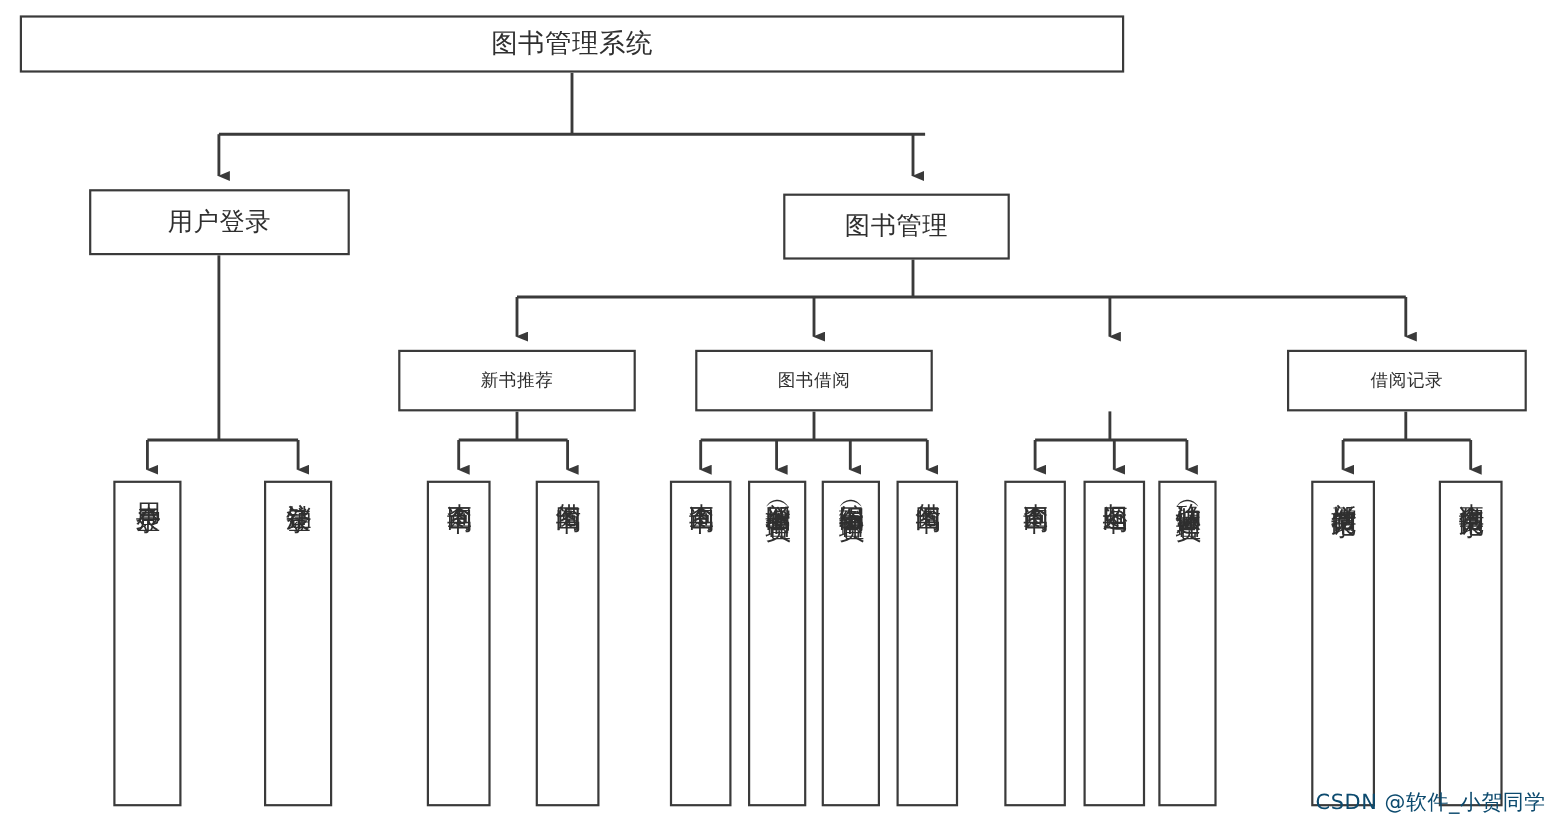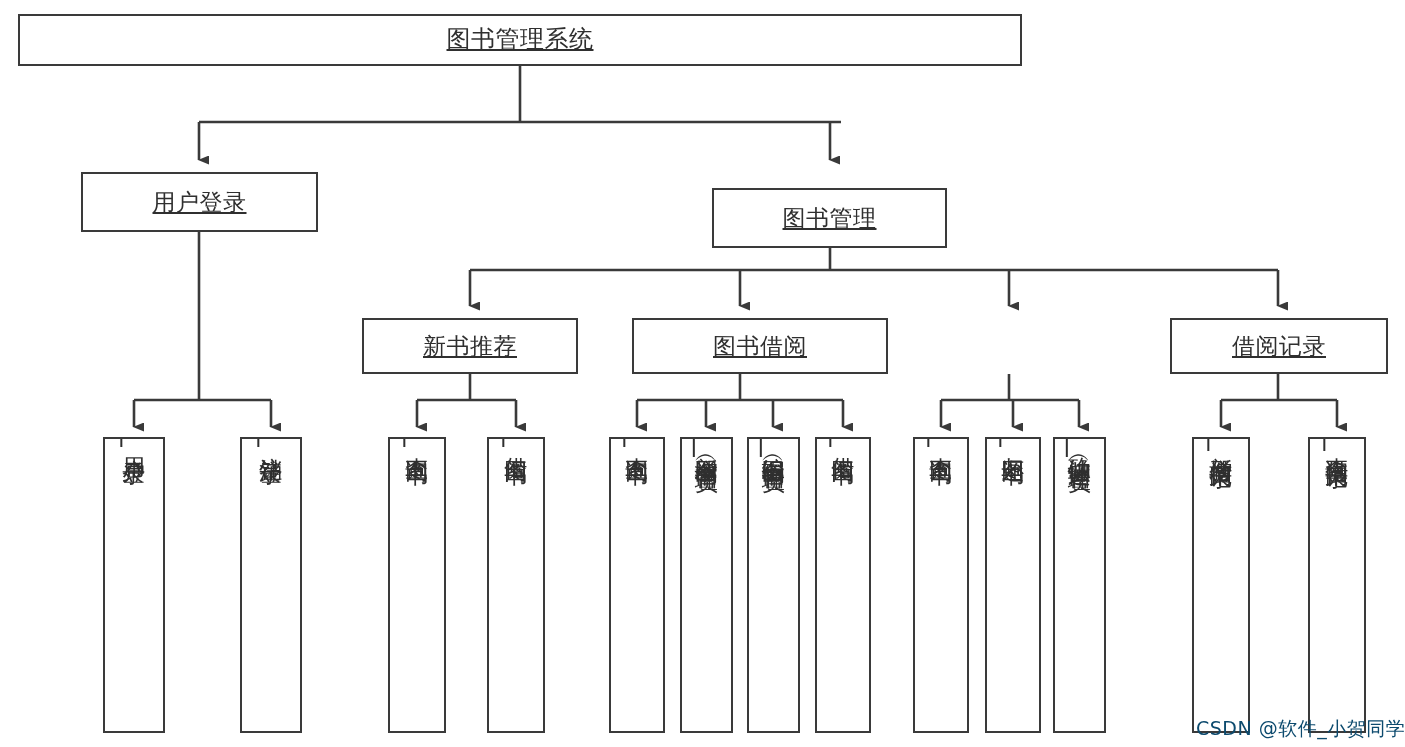--- a/index.html
+++ b/index.html
@@ -26,32 +26,31 @@
   }
   .node {
     position: absolute;
     box-sizing: border-box;
     background: #ffffff;
     border: 2.6px solid #3a3a3a;
     display: flex;
     align-items: center;
     justify-content: center;
     color: #2b2b2b;
-    text-decoration: underline;
   }
   .node-label {
     font-size: 23px;
     line-height: 1.15;
     letter-spacing: 0.5px;
     white-space: nowrap;
     color: #2f2f2f;
   }
   .node.root .node-label { font-size: 24px; }
   .node.level2 .node-label { font-size: 23px; }
-  .node.level3 .node-label { font-size: 23px; }
+  .node.level3 .node-label { font-size: 16px; }
   .node.leaf {
     align-items: flex-start;
     justify-content: center;
     padding-top: 0;
   }
   .node.leaf .node-label {
     writing-mode: vertical-rl;
     text-orientation: upright;
     font-size: 23px;
     line-height: 1.42;
@@ -137,28 +136,28 @@
     </g>
   </svg>
 
   <div class="node root" style="left: 18px; top: 14px; width: 1004px; height: 52px; border-color: rgb(58, 58, 58); color: rgb(47, 47, 47);">
     <span class="node-label">图书管理系统</span>
   </div>
 
   <div class="node level2" style="left: 81px; top: 172px; width: 237px; height: 60px; border-color: rgb(58, 58, 58); color: rgb(47, 47, 47);">
     <span class="node-label">用户登录</span>
   </div>
-  <div class="node level2" style="left: 712px; top: 188px; width: 235px; height: 60px; border-color: rgb(58, 58, 58); color: rgb(47, 47, 47);">
+  <div class="node level2" style="left: 712px; top: 176px; width: 206px; height: 60px; border-color: rgb(58, 58, 58); color: rgb(47, 47, 47);">
     <span class="node-label">图书管理</span>
   </div>
 
   <div class="node level3" style="left: 362px; top: 318px; width: 216px; height: 56px; border-color: rgb(58, 58, 58); color: rgb(47, 47, 47);">
     <span class="node-label">新书推荐</span>
   </div>
-  <div class="node level3" style="left: 632px; top: 318px; width: 256px; height: 56px; border-color: rgb(58, 58, 58); color: rgb(47, 47, 47); text-align: right;">
+  <div class="node level3" style="left: 632px; top: 318px; width: 216px; height: 56px; border-color: rgb(58, 58, 58); color: rgb(47, 47, 47); text-align: right;">
     <span class="node-label">图书借阅</span>
   </div>
   <div class="node level3" style="left: 1170px; top: 318px; width: 218px; height: 56px; border-color: rgb(58, 58, 58); color: rgb(47, 47, 47); text-align: center;">
     <span class="node-label">借阅记录</span>
   </div>
 
   <div class="node leaf" style="left: 103px; top: 437px; width: 62px; height: 296px; border-color: rgb(58, 58, 58); color: rgb(47, 47, 47);">
     <span class="node-label">用户登录</span>
   </div>
   <div class="node leaf" style="left: 240px; top: 437px; width: 62px; height: 296px; border-color: rgb(58, 58, 58); color: rgb(47, 47, 47);">

